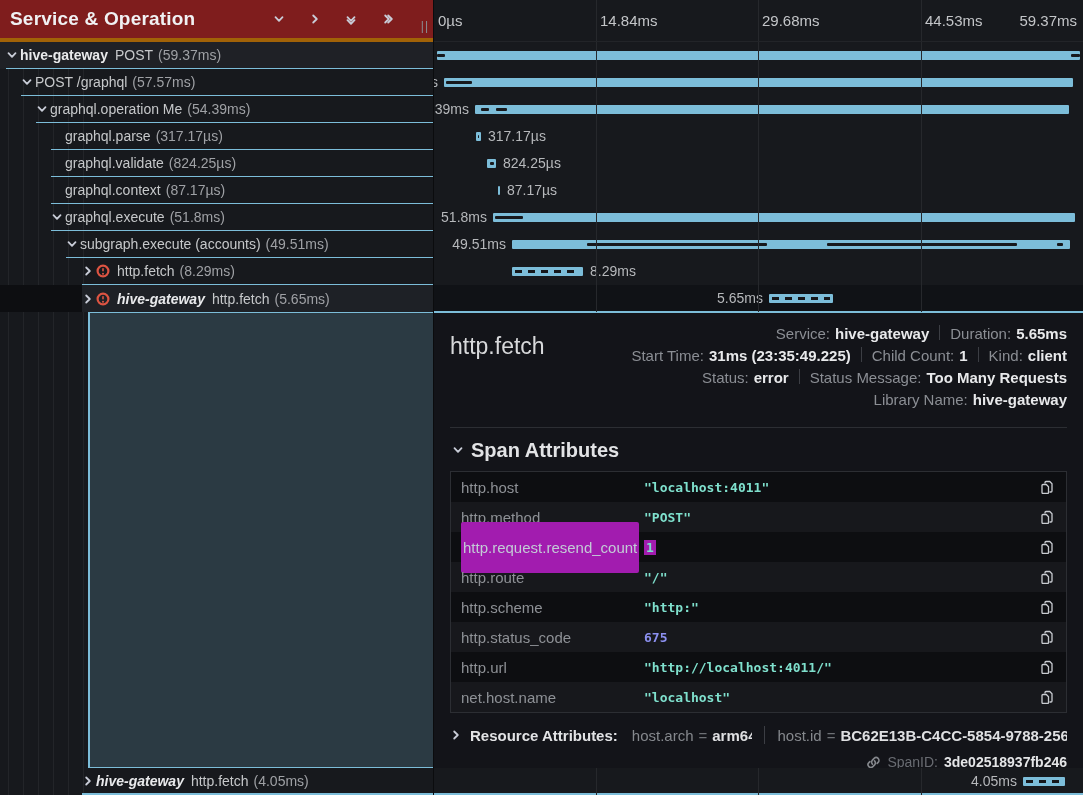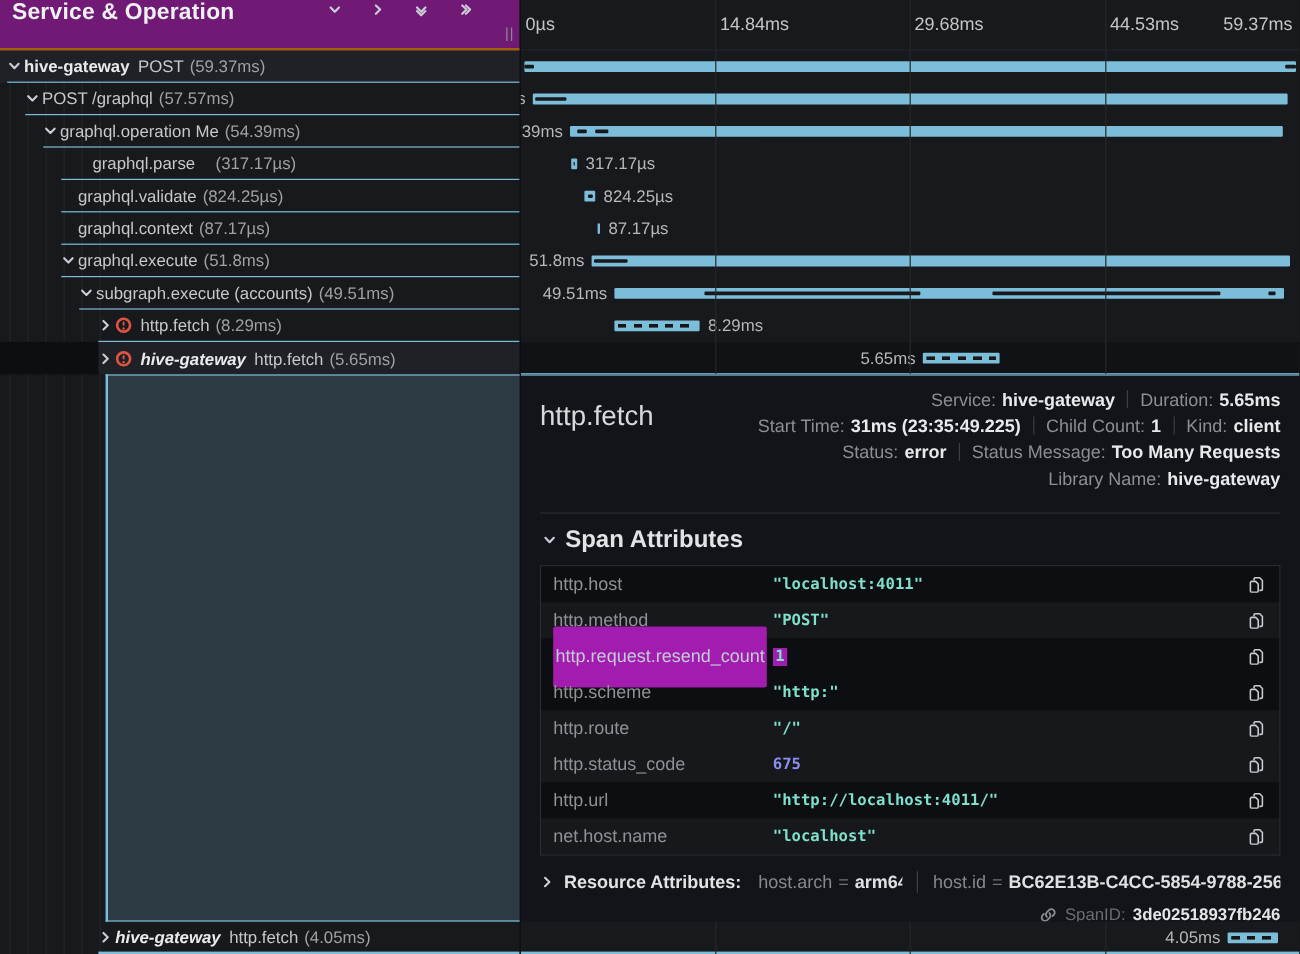--- a/index.html
+++ b/index.html
@@ -9,22 +9,22 @@
     font-family:"Liberation Sans", sans-serif;
     color:#c6c8ca;
     position:relative;
     font-size:14px;
   }
   .app { display:flex; width:1083px; height:795px; }
 
   
   .left { position:relative; width:434px; height:795px; border-right:1px solid #0b0c0e; background:#17191d; overflow:hidden; }
   .lheader {
-    position:relative; height:42px; background:#701a75; border-bottom:2px solid #a16207;
-    display:flex; align-items:flex-start; padding:0 10px; z-index:3;
+    position:relative; height:42px; background:#7f1d1d; border-bottom:4px solid #a16207;
+    display:flex; align-items:center; padding:0 10px; z-index:3;
   }
   .lheader .title { font-size:19px; font-weight:bold; color:#f0f1f3; letter-spacing:.2px; flex:0 0 auto; }
   .hicons { display:flex; align-items:center; gap:20px; margin-left:auto; margin-right:28px; }
   .hicon { width:16px; height:16px; display:flex; align-items:center; justify-content:center; cursor:pointer; }
   .hicon svg { stroke:#c9cdd8; }
   .drag-handle {
     position:absolute; right:4px; bottom:5px; color:#8b8e94; font-size:12px; letter-spacing:1px; cursor:col-resize;
   }
   .guides { position:absolute; top:42px; left:0; bottom:0; width:100px; z-index:0; pointer-events:none; }
   .guide { position:absolute; top:0; bottom:0; width:1px; background:#232529; }
@@ -192,21 +192,21 @@
             <span class="chev-slot">
               <svg width="12" height="12" viewBox="0 0 12 12" fill="none" stroke-width="1.8" stroke-linecap="round" stroke-linejoin="round">
                 <path d="M2.5 4.2 L6 7.8 L9.5 4.2"></path>
               </svg>
             </span>
             <span class="t-name">graphql.operation Me</span>
             <span class="t-dur">(54.39ms)</span>
           </div>
         </div>
         <div class="tree-row">
-          <div class="row-line" style="margin-left: 51px; gap: 12px;">
+          <div class="row-line" style="margin-left: 51px;">
             <span class="chev-slot"></span>
             <span class="t-name">graphql.parse</span>
             <span class="t-dur">(317.17µs)</span>
           </div>
         </div>
         <div class="tree-row">
           <div class="row-line" style="margin-left: 51px;">
             <span class="chev-slot"></span>
             <span class="t-name">graphql.validate</span>
             <span class="t-dur">(824.25µs)</span>
@@ -431,33 +431,33 @@
           <div class="attr-row odd">
             <span class="attr-key"><span class="hl">http.request.resend_count</span></span>
             <span class="attr-val string"><span class="hl">1</span></span>
             <span class="copy-btn">
               <svg width="14" height="14" viewBox="0 0 14 14" fill="none" stroke="#c9ccd1" stroke-width="1.3" stroke-linejoin="round">
                 <path d="M5 3.5 V2.5 a1 1 0 0 1 1-1 h3.8 l2.2 2.2 V11 a1 1 0 0 1-1 1 H9.5"></path>
                 <path d="M2 5.5 a1 1 0 0 1 1-1 h3.3 l2.2 2.2 V12.5 a1 1 0 0 1-1 1 H3 a1 1 0 0 1-1-1 Z"></path>
               </svg>
             </span>
           </div>
+          <div class="attr-row even">
+            <span class="attr-key">http.route</span>
+            <span class="attr-val string">"/"</span>
+            <span class="copy-btn">
+              <svg width="14" height="14" viewBox="0 0 14 14" fill="none" stroke="#c9ccd1" stroke-width="1.3" stroke-linejoin="round">
+                <path d="M5 3.5 V2.5 a1 1 0 0 1 1-1 h3.8 l2.2 2.2 V11 a1 1 0 0 1-1 1 H9.5"></path>
+                <path d="M2 5.5 a1 1 0 0 1 1-1 h3.3 l2.2 2.2 V12.5 a1 1 0 0 1-1 1 H3 a1 1 0 0 1-1-1 Z"></path>
+              </svg>
+            </span>
+          </div>
           <div class="attr-row odd">
             <span class="attr-key">http.scheme</span>
             <span class="attr-val string">"http:"</span>
-            <span class="copy-btn">
-              <svg width="14" height="14" viewBox="0 0 14 14" fill="none" stroke="#c9ccd1" stroke-width="1.3" stroke-linejoin="round">
-                <path d="M5 3.5 V2.5 a1 1 0 0 1 1-1 h3.8 l2.2 2.2 V11 a1 1 0 0 1-1 1 H9.5"></path>
-                <path d="M2 5.5 a1 1 0 0 1 1-1 h3.3 l2.2 2.2 V12.5 a1 1 0 0 1-1 1 H3 a1 1 0 0 1-1-1 Z"></path>
-              </svg>
-            </span>
-          </div>
-          <div class="attr-row even">
-            <span class="attr-key">http.route</span>
-            <span class="attr-val string">"/"</span>
             <span class="copy-btn">
               <svg width="14" height="14" viewBox="0 0 14 14" fill="none" stroke="#c9ccd1" stroke-width="1.3" stroke-linejoin="round">
                 <path d="M5 3.5 V2.5 a1 1 0 0 1 1-1 h3.8 l2.2 2.2 V11 a1 1 0 0 1-1 1 H9.5"></path>
                 <path d="M2 5.5 a1 1 0 0 1 1-1 h3.3 l2.2 2.2 V12.5 a1 1 0 0 1-1 1 H3 a1 1 0 0 1-1-1 Z"></path>
               </svg>
             </span>
           </div>
           <div class="attr-row even">
             <span class="attr-key">http.status_code</span>
             <span class="attr-val number">675</span>

